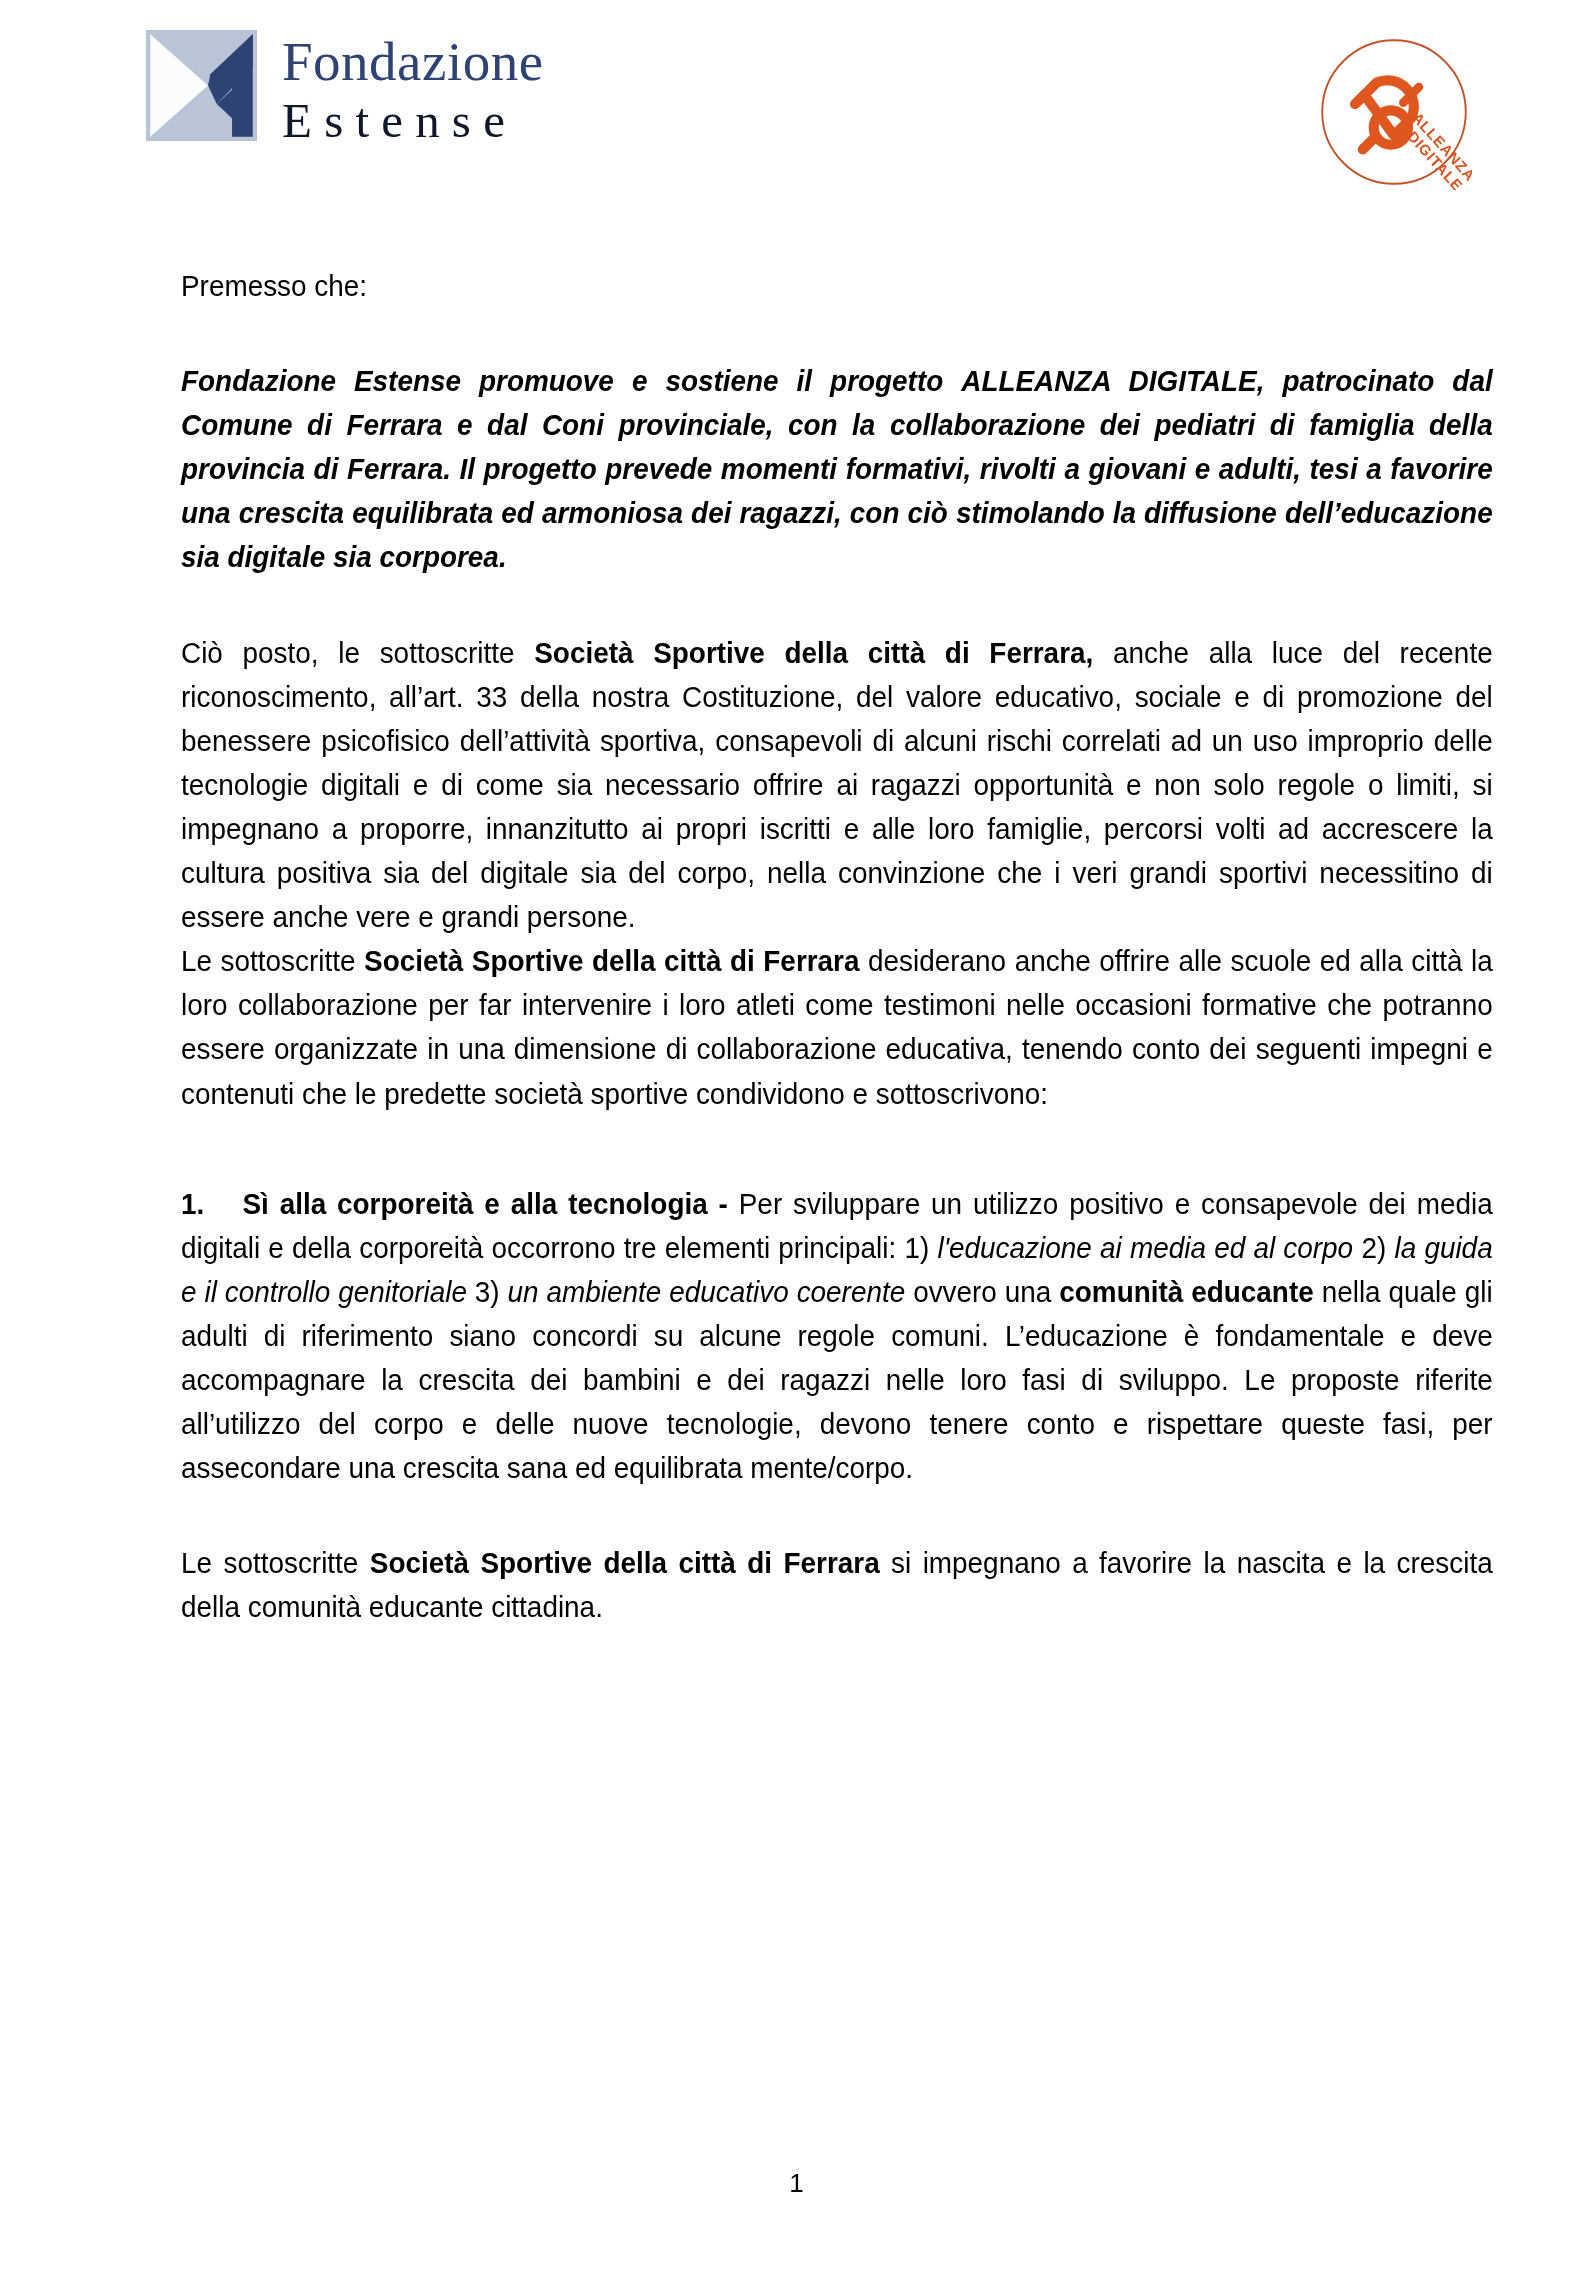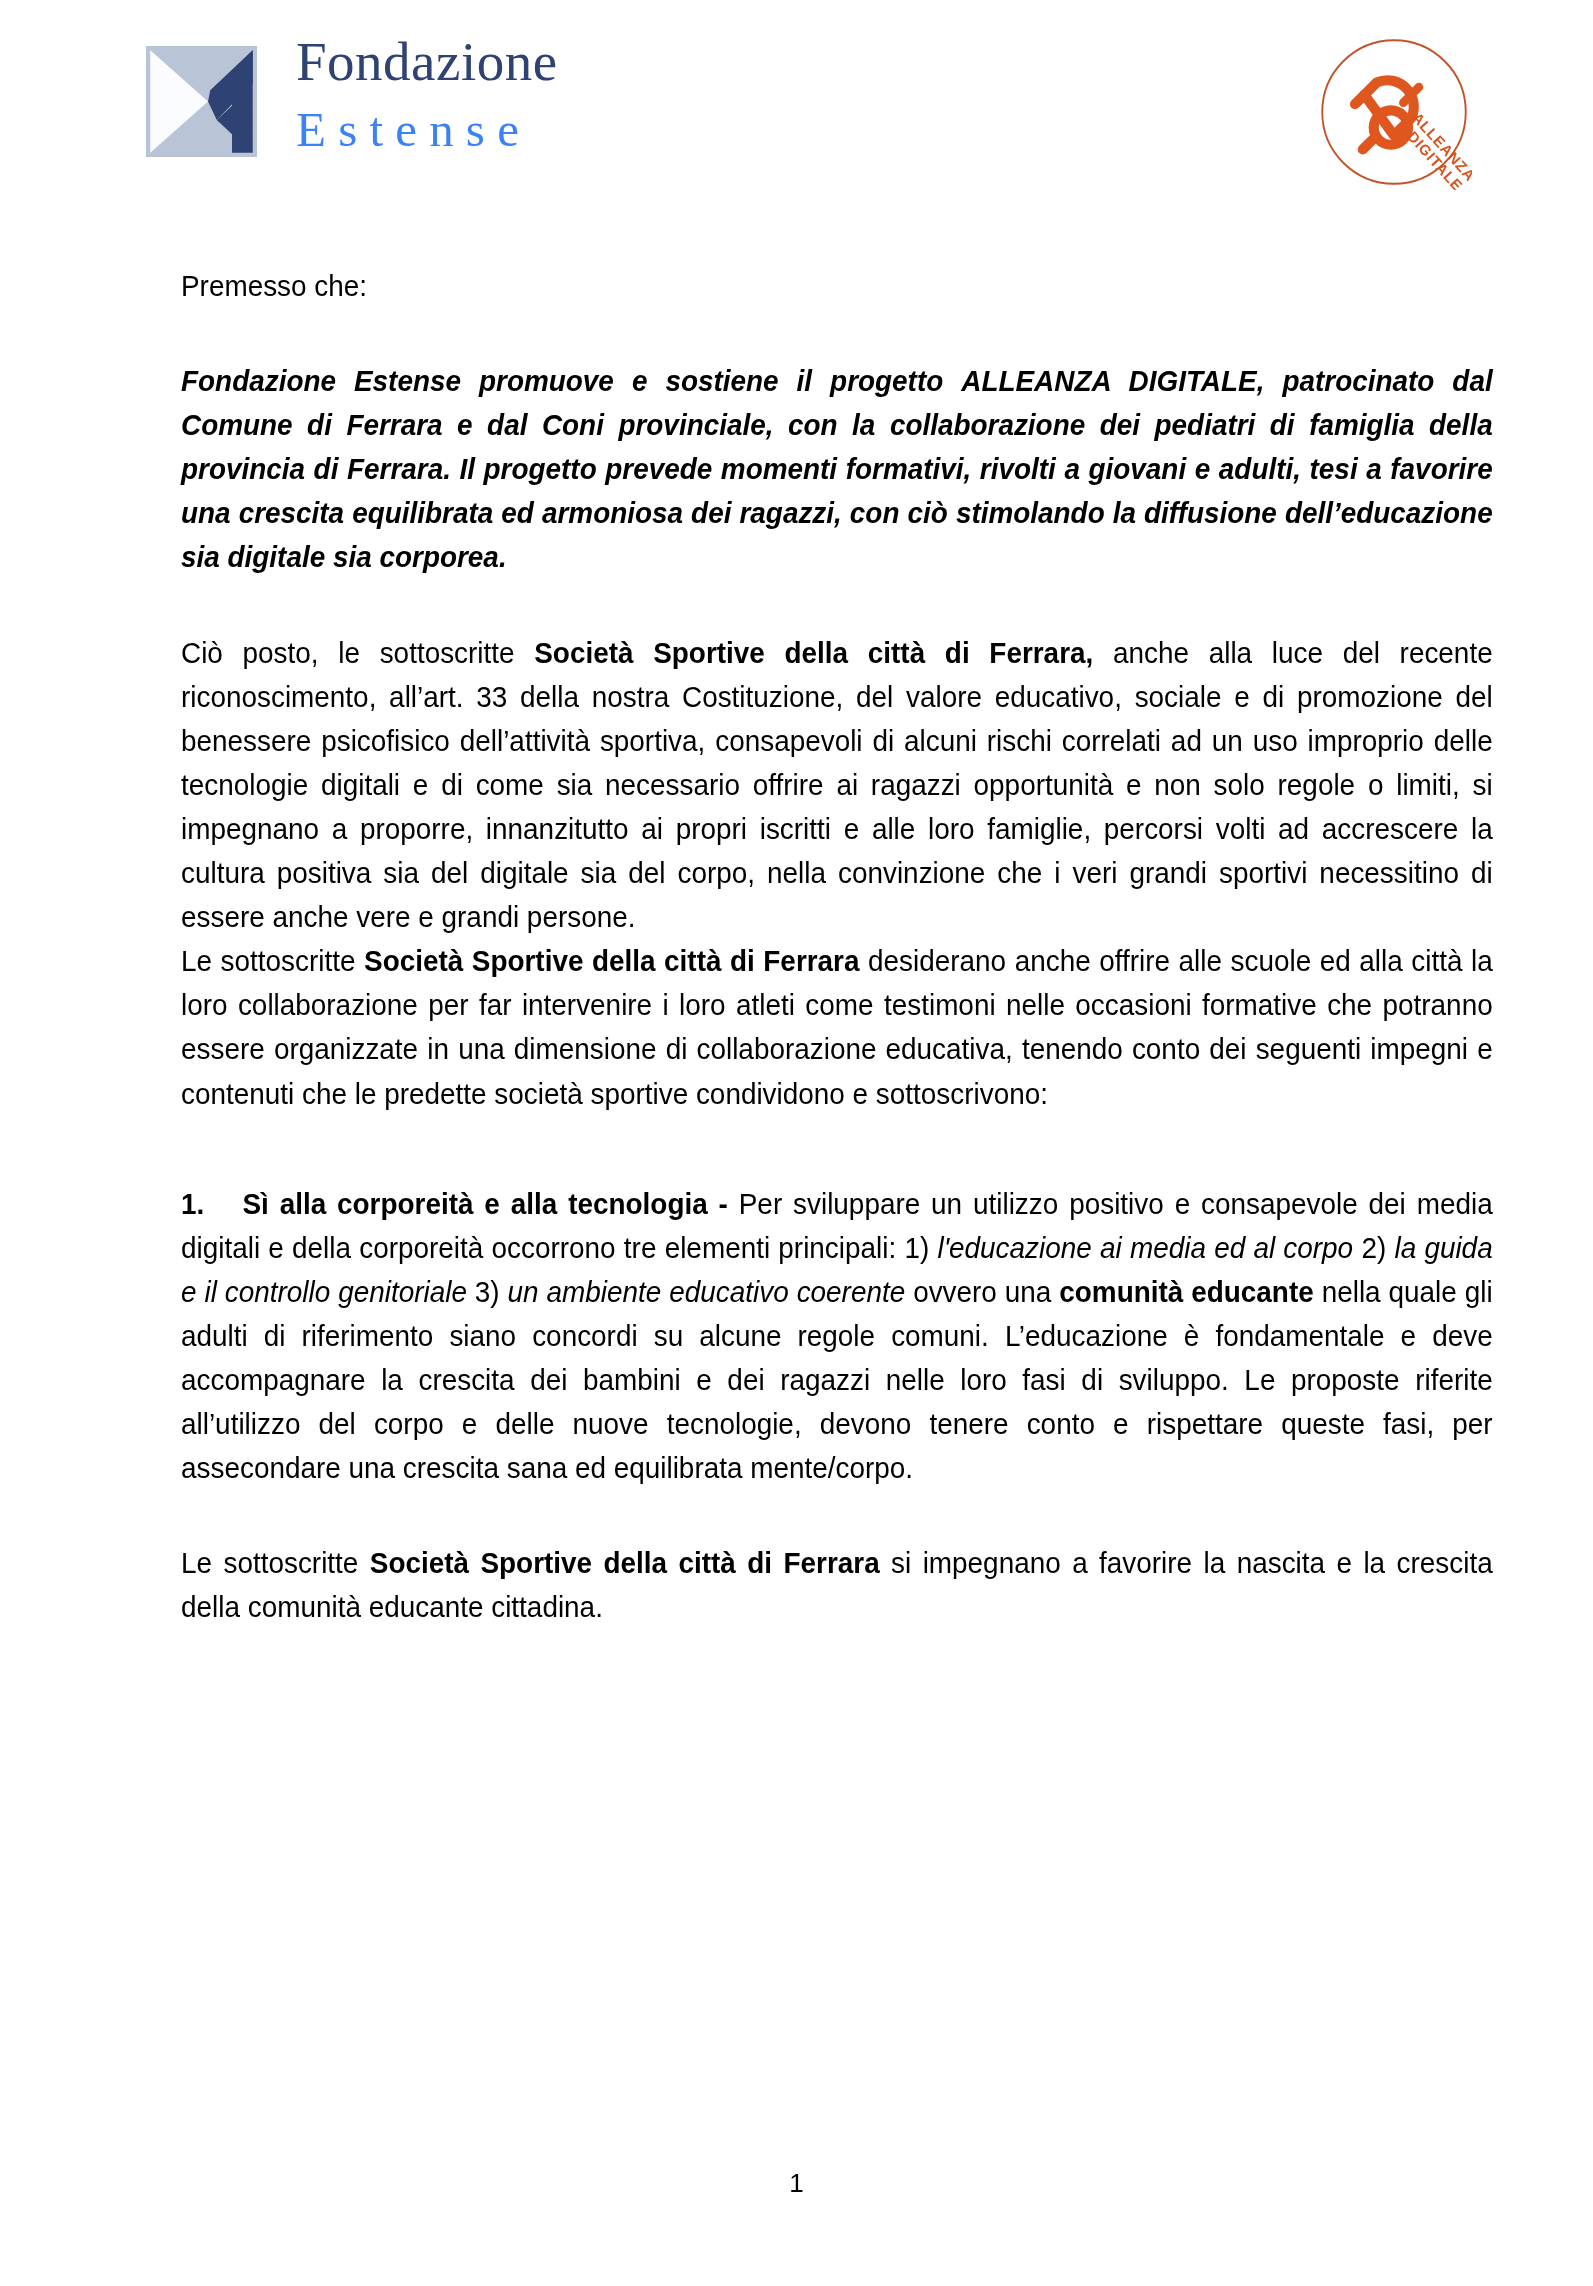--- a/index.html
+++ b/index.html
@@ -31,22 +31,22 @@
     left: 0;
     width: 1593px;
     height: 188px;
   }
 
   .brand-block {
     position: absolute;
     left: 146px;
     top: 30px;
     display: flex;
-    align-items: flex-end;
-    gap: 39px;
+    align-items: flex-start;
+    gap: 25px;
   }
 
   .brand-mark {
     width: 111px;
     height: 111px;
     position: relative;
     flex: 0 0 auto;
     border: 1.9px solid #b7c2d4;
     box-sizing: border-box;
     background: #b9c4d6;
@@ -63,24 +63,24 @@
   .brand-line1 {
     font-family: "Liberation Serif", serif;
     font-size: 55px;
     color: #2e4374;
     letter-spacing: 0.5px;
     line-height: 1.02;
   }
   .brand-line2 {
     font-family: "Liberation Serif", serif;
     font-size: 49px;
-    color: #3b82f6;
+    color: #0f172a;
     letter-spacing: 12.2px;
     line-height: 1.08;
-    margin-top: 14px;
+    margin-top: 5px;
   }
 
   .alleanza-badge {
     position: absolute;
     right: 121px;
     top: 34px;
     width: 156px;
     height: 156px;
   }
   .alleanza-badge svg { display: block; width: 100%; height: 100%; }

